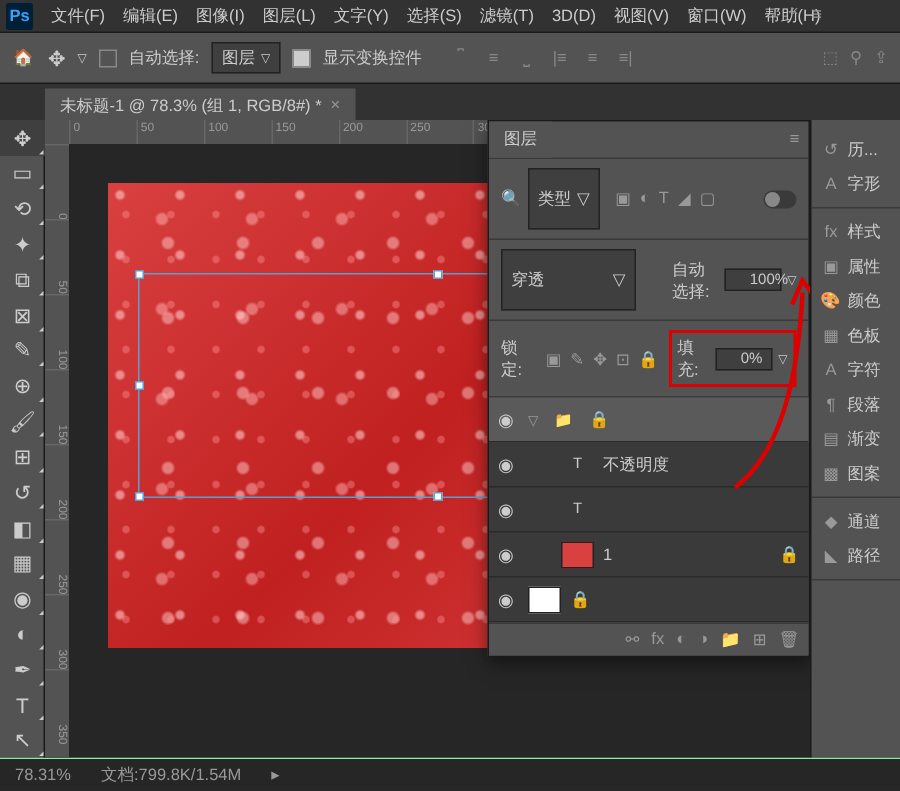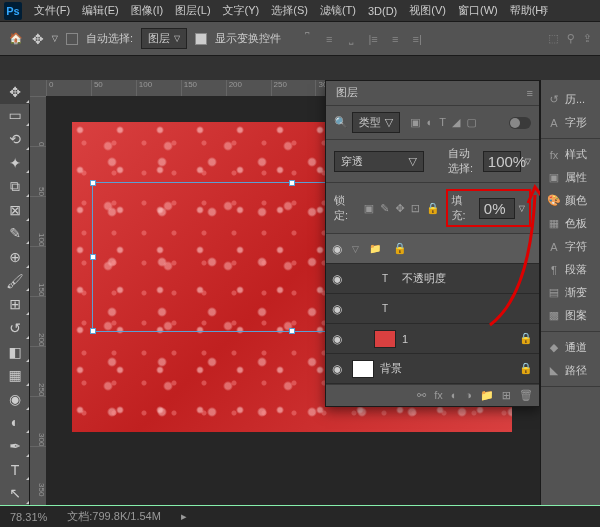--- a/index.html
+++ b/index.html
@@ -50,28 +50,28 @@
 .h-tl{top:-3px;left:-3px}.h-tc{top:-3px;left:50%;margin-left:-3px}.h-tr{top:-3px;right:-3px}
 .h-ml{top:50%;left:-3px;margin-top:-3px}.h-mr{top:50%;right:-3px;margin-top:-3px}
 .h-bl{bottom:-3px;left:-3px}.h-bc{bottom:-3px;left:50%;margin-left:-3px}.h-br{bottom:-3px;right:-3px}
 
 
 .layers-panel{position:absolute;top:0;left:295px;width:215px;background:#535353;border:1px solid #1a1a1a;z-index:10;box-shadow:0 4px 12px rgba(0,0,0,0.5)}
 .panel-tab{background:#535353;padding:4px 10px;font-size:11px;display:inline-block;border-bottom:1px solid #535353}
 .panel-header{border-bottom:1px solid #3a3a3a;display:flex;justify-content:space-between;align-items:center}
 .panel-header .menu-btn{padding:4px 6px;color:#999}
 .filter-row{padding:6px 8px;display:flex;align-items:center;gap:4px;border-bottom:1px solid #3a3a3a}
-.filter-dd{background:#3f3f3f;border:1px solid #222;padding:2px 6px;display:flex;align-items:center;gap:4px;flex:none}
+.filter-dd{background:#3f3f3f;border:1px solid #222;padding:12px 6px;display:flex;align-items:center;gap:4px;flex:none}
 .filter-icons{display:flex;gap:6px;margin-left:6px;color:#999}
 .filter-icons span{font-size:11px}
 .toggle{width:22px;height:12px;background:#3a3a3a;border-radius:6px;margin-left:auto;position:relative}
 .toggle::after{content:"";position:absolute;width:10px;height:10px;background:#888;border-radius:50%;top:1px;left:1px}
 .blend-row{padding:6px 8px;display:flex;align-items:center;gap:24px;border-bottom:1px solid #3a3a3a}
 .opacity-group{margin-left:auto;display:flex;align-items:center;gap:4px}
-.val-input{background:#3f3f3f;border:1px solid #222;padding:1px 4px;width:38px;font-size:15px;color:#ccc}
+.val-input{background:#3f3f3f;border:1px solid #222;padding:1px 16px;width:38px;font-size:10px;color:#ccc}
 .lock-row{padding:6px 8px;display:flex;align-items:center;gap:6px;border-bottom:1px solid #3a3a3a}
 .lock-icons{display:flex;gap:6px;color:#999;font-size:11px}
 .fill-group{margin-left:auto;display:flex;align-items:center;gap:4px;border:2px solid #d00;padding:2px 4px}
 
 .layer-list{background:#3a3a3a}
 .layer-row{display:flex;align-items:center;padding:4px 6px;border-bottom:1px solid #2a2a2a;gap:6px;min-height:30px}
 .layer-row.selected{background:#5a5a5a}
 .eye{width:14px;color:#ccc;font-size:12px}
 .thumb{width:22px;height:18px;background:#fff;border:1px solid #222;display:flex;align-items:center;justify-content:center;font-size:10px;color:#000}
 .thumb.red{background:#d94040}
@@ -135,20 +135,24 @@
     <span class="align-btn">≡|</span>
   </div>
   <div class="right-icons">
     <span style="color:#888">⬚</span>
     <span style="color:#888">⚲</span>
     <span style="color:#888">⇪</span>
   </div>
 </div>
 
 <div class="doctab-bar">
+  <div class="doctab">
+    <span>未标题-1 @ 78.3% (组 1, RGB/8#) *</span>
+    <span class="x">×</span>
+  </div>
   <span class="panel-close">«</span>
   <span class="panel-menu">≡</span>
 </div>
 
 <div class="main">
 
   <div class="toolbar">
     <div class="tool active">✥<span class="corner"></span></div>
     <div class="tool">▭<span class="corner"></span></div>
     <div class="tool">⟲<span class="corner"></span></div>
@@ -274,21 +278,20 @@
         <div class="layer-row">
           <span class="eye">◉</span>
           <span class="indent"></span>
           <span class="thumb red"></span>
           <span class="layer-name">1</span>
           <span class="lock-ic">🔒</span>
         </div>
         <div class="layer-row">
           <span class="eye">◉</span>
           <span class="thumb"></span>
-          <span class="layer-name">背景</span>
           <span class="lock-ic">🔒</span>
         </div>
       </div>
       <div class="panel-footer">
         <span>⚯</span>
         <span>fx</span>
         <span>◐</span>
         <span>◑</span>
         <span>📁</span>
         <span>⊞</span>

